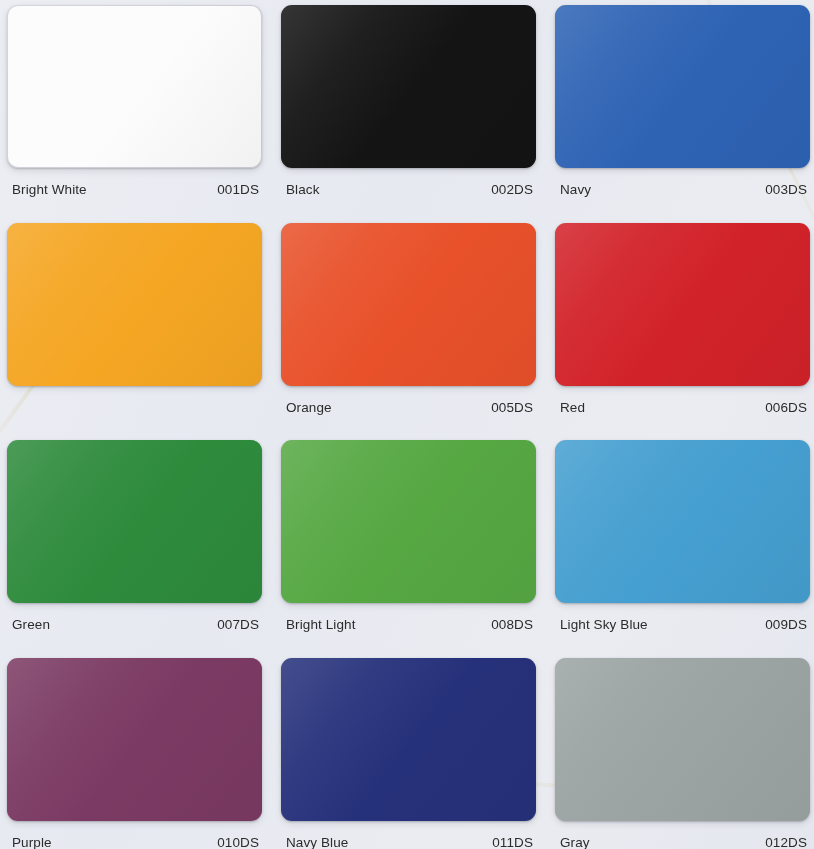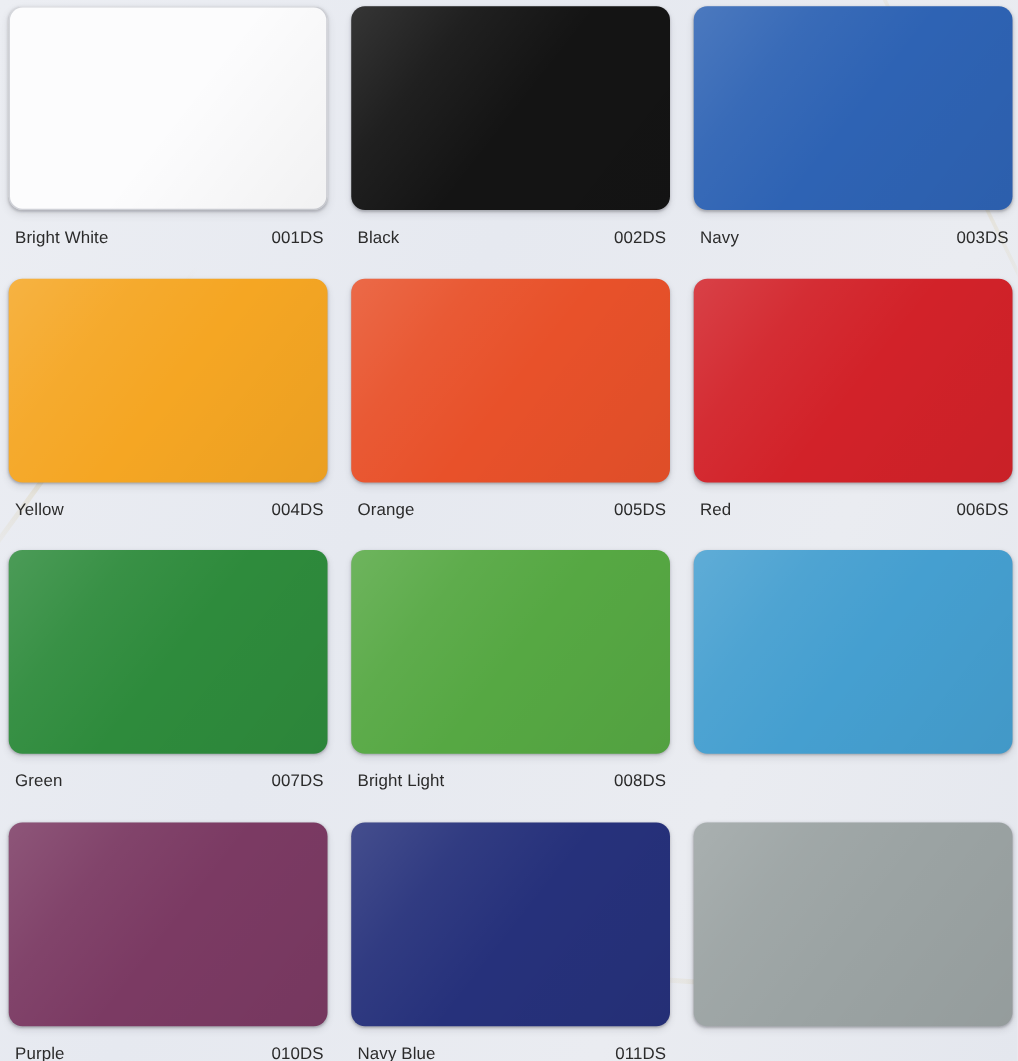--- a/index.html
+++ b/index.html
@@ -147,24 +147,20 @@
     </div>
     <div class="swatch-cell">
       <div class="swatch-chip" style="background: rgb(46, 99, 180);"></div>
       <div class="swatch-caption">
         <span class="swatch-name">Navy</span>
         <span class="swatch-code">003DS</span>
       </div>
     </div>
     <div class="swatch-cell">
       <div class="swatch-chip" style="background: rgb(245, 166, 35);"></div>
-      <div class="swatch-caption">
-        <span class="swatch-name">Yellow</span>
-        <span class="swatch-code">004DS</span>
-      </div>
     </div>
     <div class="swatch-cell">
       <div class="swatch-chip" style="background: rgb(232, 81, 42);"></div>
       <div class="swatch-caption">
         <span class="swatch-name">Orange</span>
         <span class="swatch-code">005DS</span>
       </div>
     </div>
     <div class="swatch-cell">
       <div class="swatch-chip" style="background: rgb(210, 34, 41);"></div>
@@ -182,31 +178,39 @@
     </div>
     <div class="swatch-cell">
       <div class="swatch-chip" style="background: rgb(86, 168, 67);"></div>
       <div class="swatch-caption">
         <span class="swatch-name">Bright Light</span>
         <span class="swatch-code">008DS</span>
       </div>
     </div>
     <div class="swatch-cell">
       <div class="swatch-chip" style="background: rgb(69, 159, 208);"></div>
+      <div class="swatch-caption">
+        <span class="swatch-name">Light Sky Blue</span>
+        <span class="swatch-code">009DS</span>
+      </div>
     </div>
     <div class="swatch-cell">
       <div class="swatch-chip" style="background: rgb(123, 58, 99);"></div>
       <div class="swatch-caption">
         <span class="swatch-name">Purple</span>
         <span class="swatch-code">010DS</span>
       </div>
     </div>
     <div class="swatch-cell">
       <div class="swatch-chip" style="background: rgb(38, 49, 123);"></div>
       <div class="swatch-caption">
         <span class="swatch-name">Navy Blue</span>
         <span class="swatch-code">011DS</span>
       </div>
     </div>
     <div class="swatch-cell">
       <div class="swatch-chip" style="background: rgb(155, 163, 163);"></div>
+      <div class="swatch-caption">
+        <span class="swatch-name">Gray</span>
+        <span class="swatch-code">012DS</span>
+      </div>
     </div>
   </div>
 
 </body></html>

